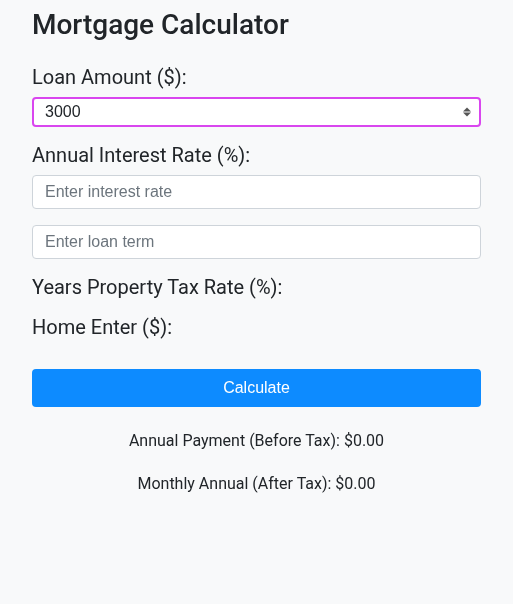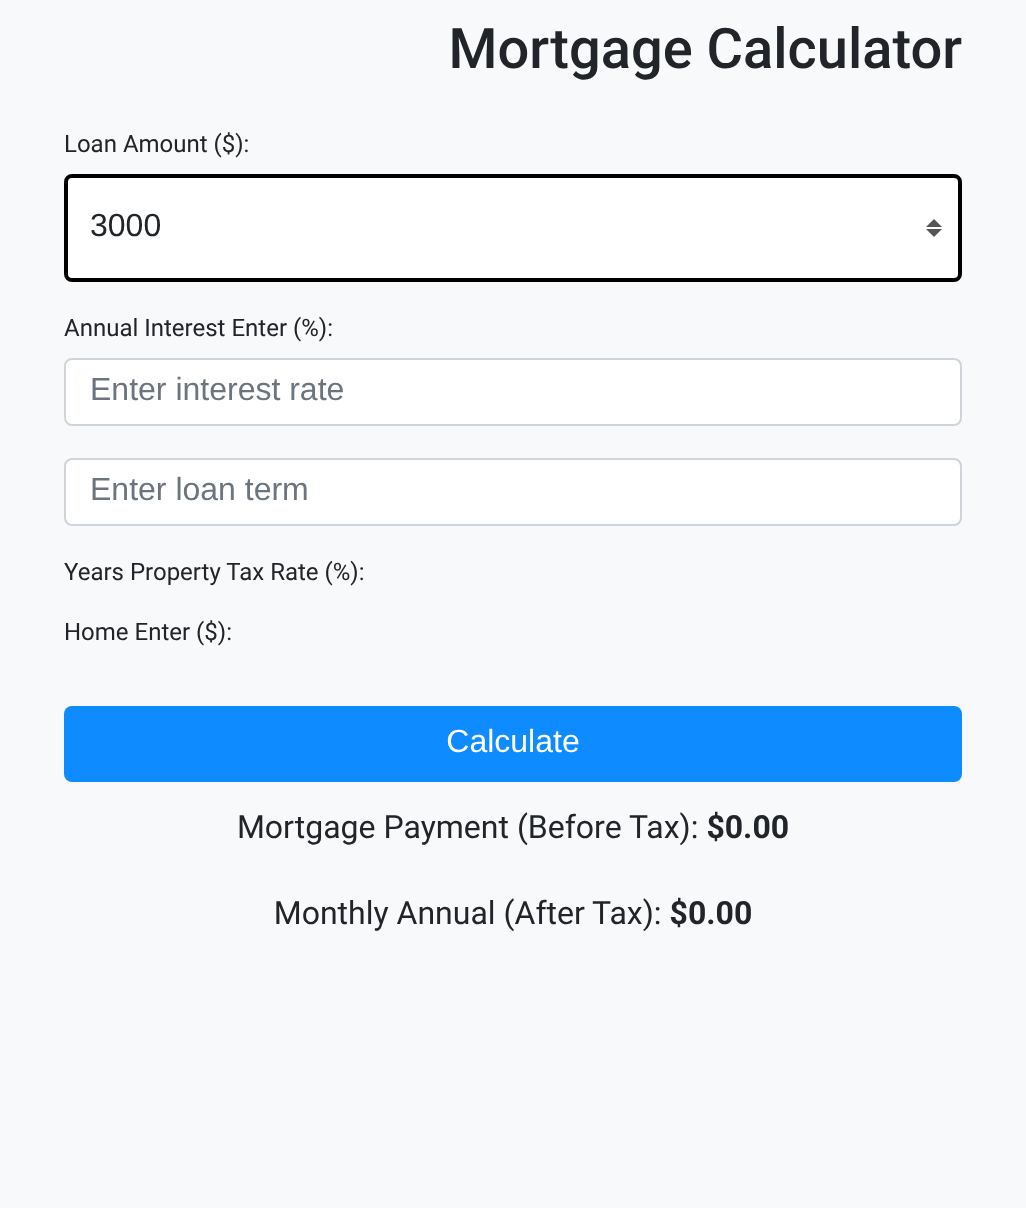--- a/index.html
+++ b/index.html
@@ -13,53 +13,53 @@
       width: 513px;
       height: 604px;
       overflow: hidden;
     }
     .container {
       background: #f8f9fa;
       padding: 0 32px;
       width: 100%;
     }
     .title {
-      text-align: right;
+      text-align: left;
       font-size: 28px;
       font-weight: 500;
       color: #212529;
       padding-top: 8px;
       padding-bottom: 24px;
     }
     .form-group {
       margin-bottom: 16px;
     }
     .form-label {
       display: block;
-      font-size: 12px;
+      font-size: 20px;
       color: #212529;
       margin-bottom: 8px;
       font-weight: 400;
     }
     .form-input {
       width: 100%;
       padding: 7px 12px;
       font-size: 16px;
       border: 1px solid #ced4da;
       border-radius: 4px;
       background: #fff;
       color: #b91c1c;
       outline: none;
     }
     .form-input::placeholder {
       color: #6c757d;
     }
     .form-input.focused {
-      border: 2px solid #000000;
-      padding: 16px 11px;
+      border: 2px solid #d946ef;
+      padding: 4px 11px;
       color: #212529;
     }
     .number-input-wrapper {
       position: relative;
     }
     .spinner-icons {
       position: absolute;
       right: 10px;
       top: 50%;
       transform: translateY(-50%);
@@ -84,31 +84,31 @@
       width: 100%;
       padding: 10px;
       background: #0d8bff;
       color: #fff;
       border: none;
       border-radius: 4px;
       font-size: 16px;
       font-weight: 400;
       cursor: pointer;
       margin-top: 14px;
-      margin-bottom: 13px;
+      margin-bottom: 24px;
       text-align: center;
     }
     .result-line {
       text-align: center;
       font-size: 16px;
       color: #212529;
       margin-bottom: 24px;
     }
     .result-value {
-      font-weight: 700;
+      font-weight: 400;
       text-align: center;
     }
   </style>
 </head>
 <body>
 
 <div class="container">
   <h1 class="title">Mortgage Calculator</h1>
 
   <div class="form-group">
@@ -116,38 +116,38 @@
     <div class="number-input-wrapper">
       <input type="text" class="form-input focused" value="3000" style="">
       <div class="spinner-icons">
         <div class="spinner-up"></div>
         <div class="spinner-down"></div>
       </div>
     </div>
   </div>
 
   <div class="form-group">
-    <label class="form-label">Annual Interest Enter (%):</label>
+    <label class="form-label">Annual Interest Rate (%):</label>
     <input type="text" class="form-input" placeholder="Enter interest rate" style="">
   </div>
 
   <div class="form-group">
     <input type="text" class="form-input" placeholder="Enter loan term" style="">
   </div>
 
   <div class="form-group">
     <label class="form-label">Years Property Tax Rate (%):</label>
   </div>
 
   <div class="form-group">
     <label class="form-label">Home Enter ($):</label>
   </div>
 
   <button class="calculate-btn">Calculate</button>
 
   <div class="result-line">
-    <span>Mortgage Payment (Before Tax): </span><span class="result-value">$0.00</span>
+    <span>Annual Payment (Before Tax): </span><span class="result-value">$0.00</span>
   </div>
 
   <div class="result-line">
     <span>Monthly Annual (After Tax): </span><span class="result-value">$0.00</span>
   </div>
 </div>
 
 </body></html>

